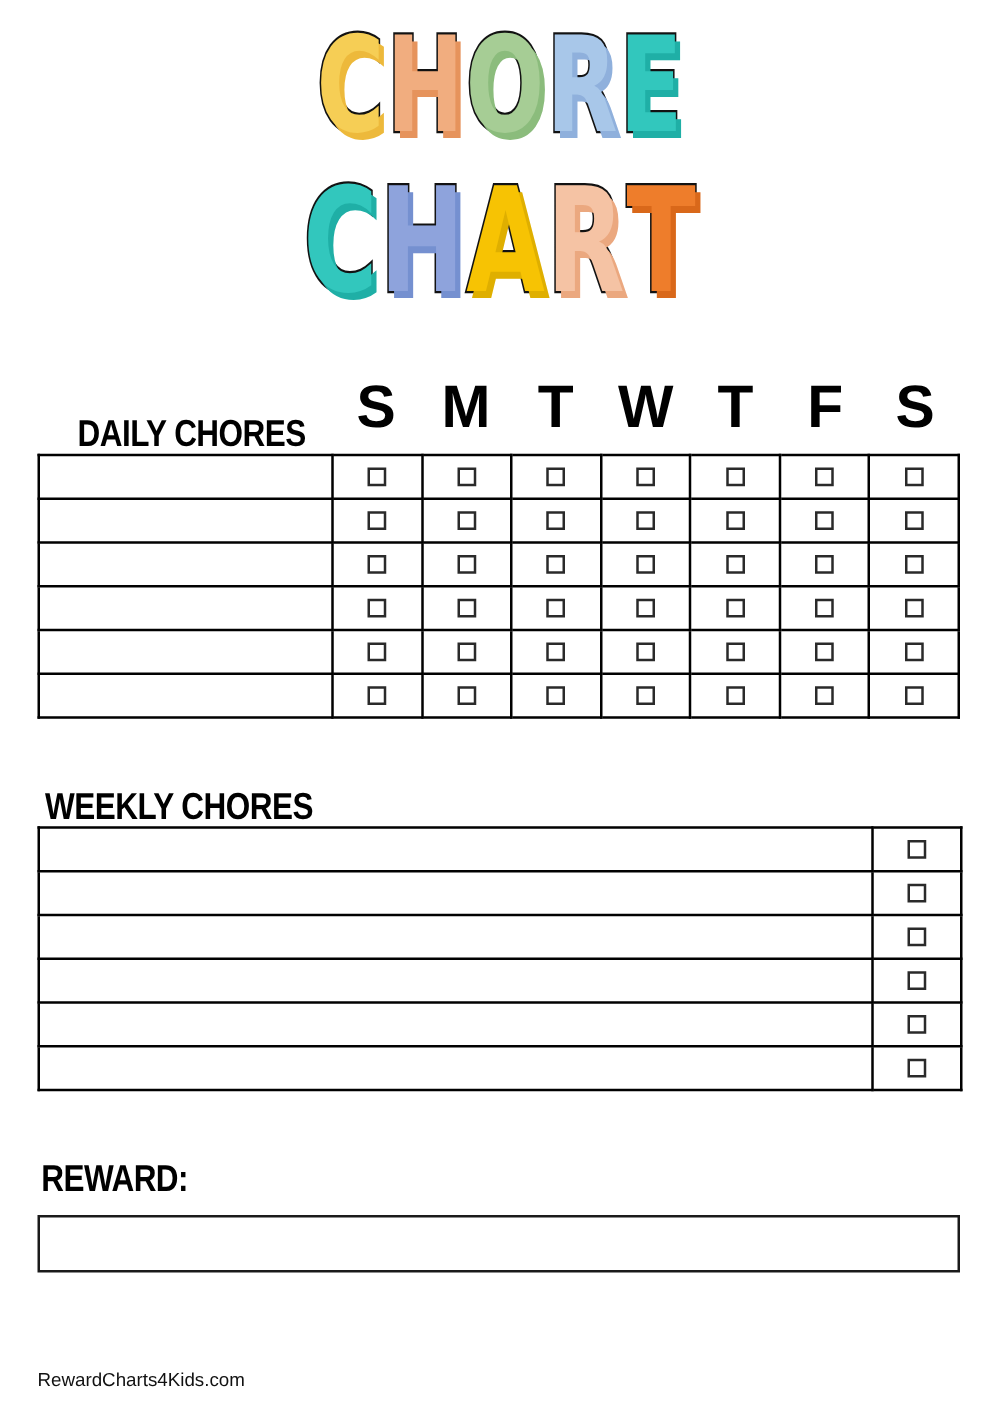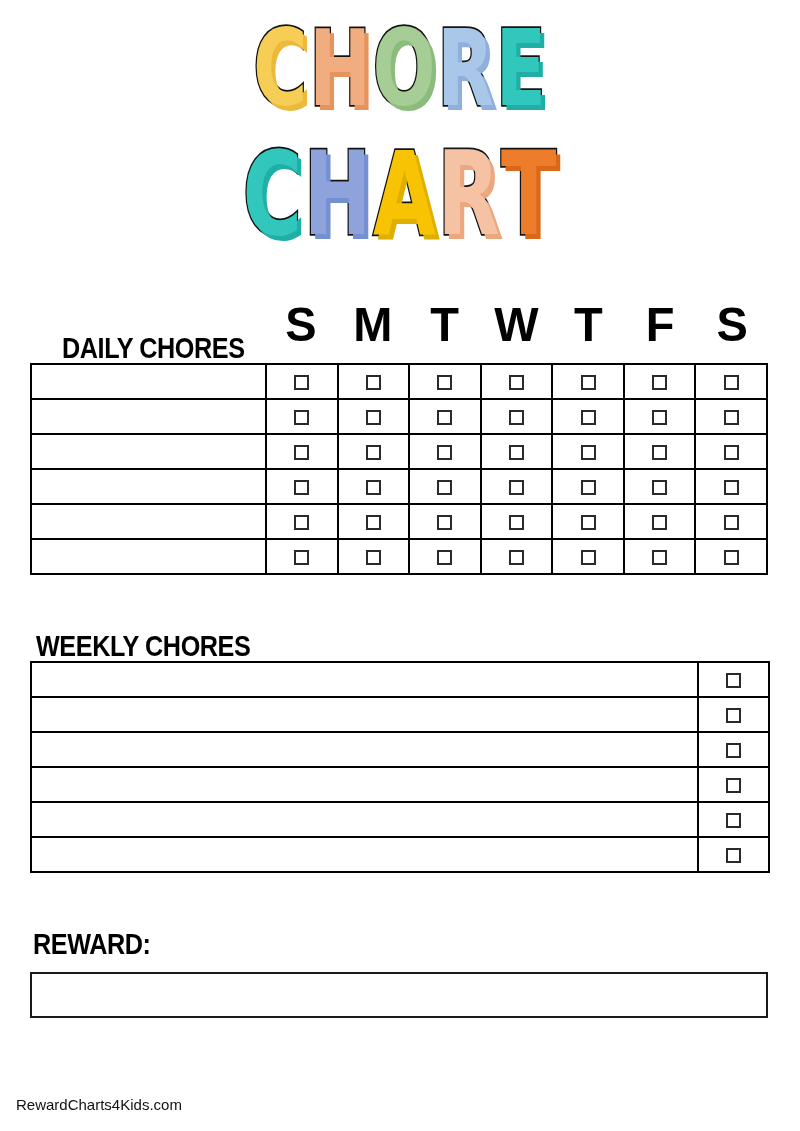--- a/index.html
+++ b/index.html
@@ -50,21 +50,21 @@
     display:inline-block;width:11px;height:11px;border:2px solid #2a2a2a;
     background:#fff;vertical-align:middle;
   }
   
   #reward-box{
     position:absolute;left:30px;top:972px;width:734px;height:42px;
     border:2px solid #1a1a1a;background:#fff;
   }
   
   #footer-site{
-    position:absolute;left:16px;top:1096px;font-size:15px;line-height:1.2;color:#111;
+    position:absolute;left:30px;top:1096px;font-size:15px;line-height:1.2;color:#111;
   }
 </style>
 </head>
 <body>
 
 <div class="title-line" id="title-line-1">
   <div class="letters-wrap">
       <span class="t-letter" style="color: rgb(246, 206, 85); text-shadow: rgb(237, 185, 59) 6px 5px 0px;">C</span>
       <span class="t-letter" style="color: rgb(241, 173, 127); text-shadow: rgb(230, 147, 92) 6px 5px 0px;">H</span>
       <span class="t-letter" style="color: rgb(166, 205, 149); text-shadow: rgb(139, 188, 124) 6px 5px 0px;">O</span>

